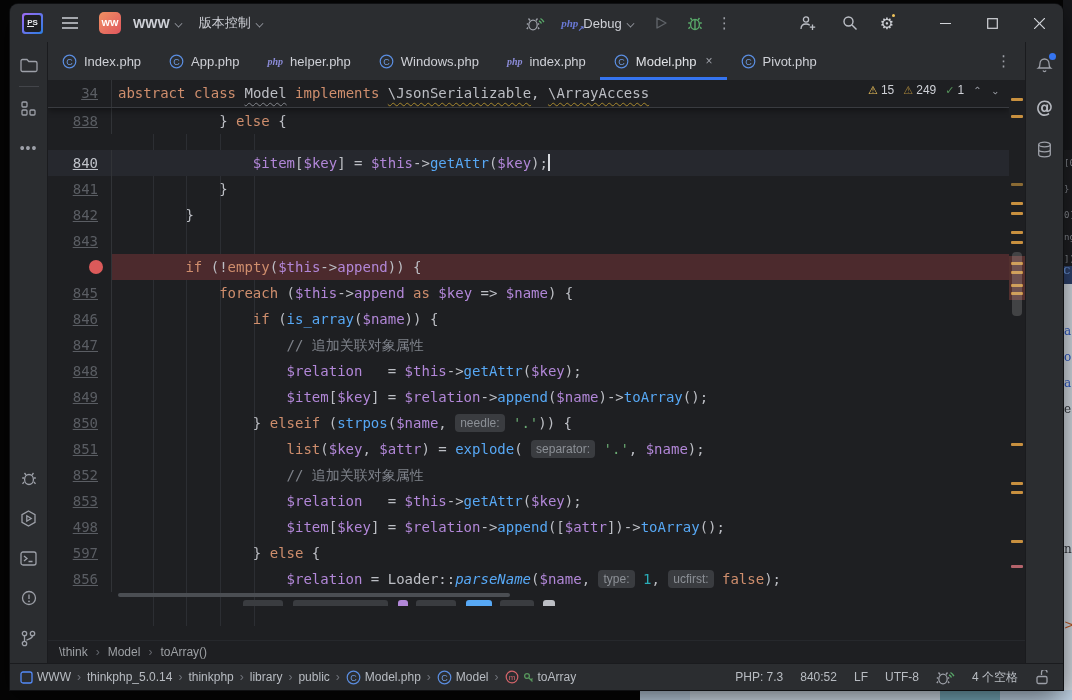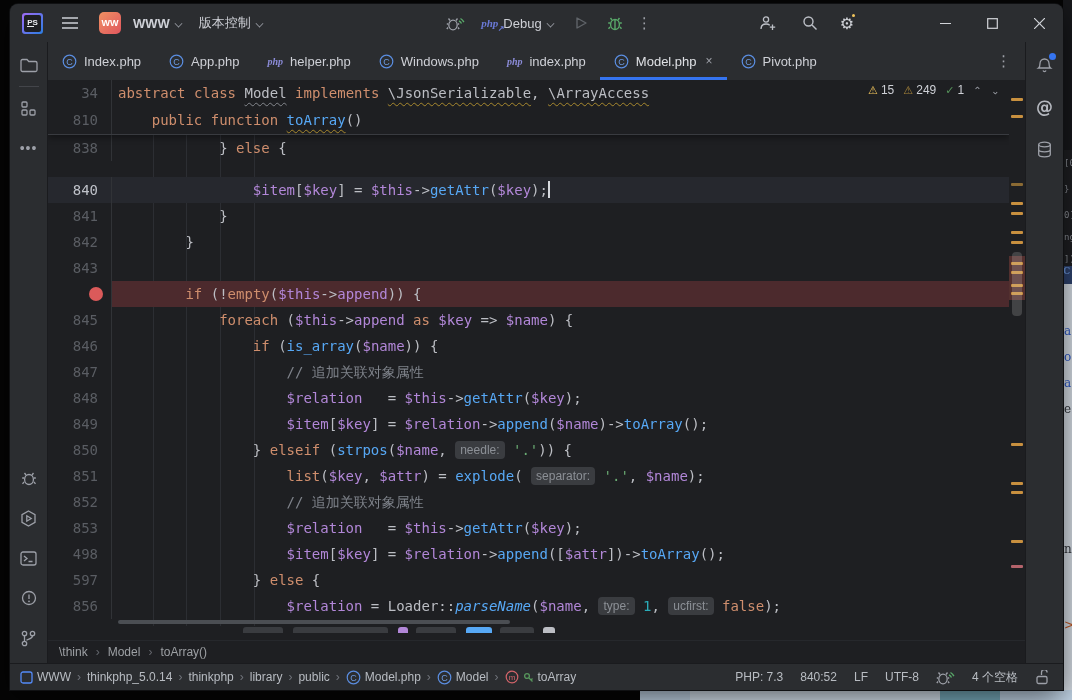--- a/index.html
+++ b/index.html
@@ -17,21 +17,21 @@
   .bg-bottom { position:absolute; left:640px; top:690px; width:432px; height:10px; background:#c3d6e8; }
   .bg-bottom .seg1 { position:absolute; left:50px; top:0; width:250px; height:10px; background:#dae6f1; }
   .bg-bottom .seg2 { position:absolute; left:300px; top:0; width:60px; height:10px; background:#79aebe; }
 
   
   .ide { position:absolute; left:10px; top:4px; width:1053px; height:686px; background:#1e1f22;
          border-radius:8px 8px 0 0; overflow:hidden; display:flex; flex-direction:column;
          box-shadow:0 0 0 1px #101113, 0 8px 30px rgba(0,0,0,.6); }
 
   
-  .titlebar { height:38px; background:#2b2d30; display:flex; align-items:center; flex:none; color:#ced0d6; font-size:13px;gap:40px; }
+  .titlebar { height:38px; background:#2b2d30; display:flex; align-items:center; flex:none; color:#ced0d6; font-size:13px; }
   .tb-left { display:flex; align-items:center; gap:8px; padding-left:12px; }
   .ps-logo { width:21px; height:21px; border-radius:3px; padding:2px; background:linear-gradient(135deg,#a06bf5,#2a7de0); }
   .ps-logo .in { width:100%; height:100%; background:#1e1f22; border-radius:2px; color:#e8e9ec; font:bold 8px "Liberation Sans",sans-serif; display:flex; flex-direction:column; align-items:center; justify-content:center; line-height:7px; }
   .burger { width:26px; height:26px; display:flex; align-items:center; justify-content:center; border-radius:4px; margin-left:6px; }
   .chip { width:22px; height:22px; border-radius:5px; background:linear-gradient(135deg,#f09162,#e0565e); color:#fff; font:bold 9px "Liberation Sans",sans-serif; display:flex; align-items:center; justify-content:center; margin-left:8px; }
   .tb-item { display:flex; align-items:center; gap:5px; padding:4px 4px; border-radius:4px; cursor:default; }
   .chev { width:8px; height:8px; position:relative; }
   .chev::before { content:""; position:absolute; left:0; top:1px; width:6px; height:6px; border-right:1.5px solid #9da0a8; border-bottom:1.5px solid #9da0a8; transform:rotate(45deg) scale(.8); }
   .tb-run { display:flex; align-items:center; gap:10px; margin-left:auto; }
   .php-mini { font:italic bold 11px "Liberation Serif",serif; color:#6a79d6; position:relative; }
@@ -68,21 +68,21 @@
   .tab-extra { margin-left:auto; display:flex; align-items:center; padding-right:14px; color:#9da0a8; font-size:15px; }
   .cls-ic { width:15px; height:15px; flex:none; }
   .php-tab { font:italic bold 10px "Liberation Serif",serif; color:#8c8cd9; flex:none; }
 
   
   .editor { flex:1; display:flex; min-height:0; background:#1e1f22; position:relative; }
   .lines { flex:1; position:relative; overflow:hidden; font:14px/26px "DejaVu Sans Mono", monospace; }
   .guides { position:absolute; left:0; top:54px; bottom:14px; width:100%; pointer-events:none; }
   .guides i { position:absolute; top:0; bottom:0; width:1px; background:#2c2e33; }
   .line { display:flex; height:26px; position:relative; }
-  .line .gutter { width:64px; flex:none; text-align:right; padding-right:13px; color:#5a5d63; border-right:1px solid #313337; position:relative; }
+  .line .gutter { width:64px; flex:none; text-align:right; padding-right:13px; color:#5a5d63; border-right:1px solid #313337; position:relative;text-decoration:underline; }
   .line .codeline { flex:1; white-space:pre; padding-left:6px; color:#bcbec4; }
   .line.current { background:#26282e;margin-top:16px; }
   .line.current .gutter { color:#bfc2c9; }
   .line.bp .codeline { background:#4c2a2d; }
   .bp-dot { position:absolute; right:8px; top:6px; width:14px; height:14px; border-radius:50%; background:#db5a5a; }
   .sticky { background:#1e1f22; }
   .stickyblock { border-bottom:1px solid #393b40; box-shadow:0 3px 6px rgba(0,0,0,.35); position:relative; z-index:3; }
   .stickyblock .line:first-child { height:27px; }
   .stickyblock .line:last-child { height:27px; }
   .t-d { color:#bcbec4; } .t-k { color:#cf8e6d; } .t-v { color:#b287d8; } .t-f { color:#57a8f5; }
@@ -375,24 +375,20 @@
                 <i style="left: 104.72px;"></i>
                 <i style="left: 138.44px;"></i>
                 <i style="left: 172.16px;"></i>
                 <i style="left: 205.88px;"></i>
               </div>
             <div class="stickyblock" id="sticky">
                 <div class="line sticky">
                   <div class="gutter">34</div>
                   <div class="codeline"><span class="t-k">abstract</span><span class="t-d"> </span><span class="t-k">class</span><span class="t-d"> </span><span class="t-d wavy-w">Model</span><span class="t-d"> </span><span class="t-k">implements</span><span class="t-d"> </span><span class="t-d wavy-y">\JsonSerializable</span><span class="t-d">,</span><span class="t-d"> </span><span class="t-d wavy-y">\ArrayAccess</span></div>
                 </div>
-                <div class="line sticky">
-                  <div class="gutter">810</div>
-                  <div class="codeline"><span class="t-d">    </span><span class="t-k">public</span><span class="t-d"> </span><span class="t-k">function</span><span class="t-d"> </span><span class="t-f wavy-y">toArray</span><span class="t-d">()</span></div>
-                </div>
               </div>
             <div id="codelines">
                 <div class="line">
                   <div class="gutter">838</div>
                   <div class="codeline"><span class="t-d">            } </span><span class="t-k">else</span><span class="t-d"> {</span></div>
                 </div>
                 <div class="line current">
                   <div class="gutter">840</div>
                   <div class="codeline"><span class="t-d">                </span><span class="t-v">$item</span><span class="t-d">[</span><span class="t-v">$key</span><span class="t-d">] = </span><span class="t-v">$this</span><span class="t-d">-&gt;</span><span class="t-f">getAttr</span><span class="t-d">(</span><span class="t-v">$key</span><span class="t-d">);</span><span class="caret"></span></div>
                 </div>

